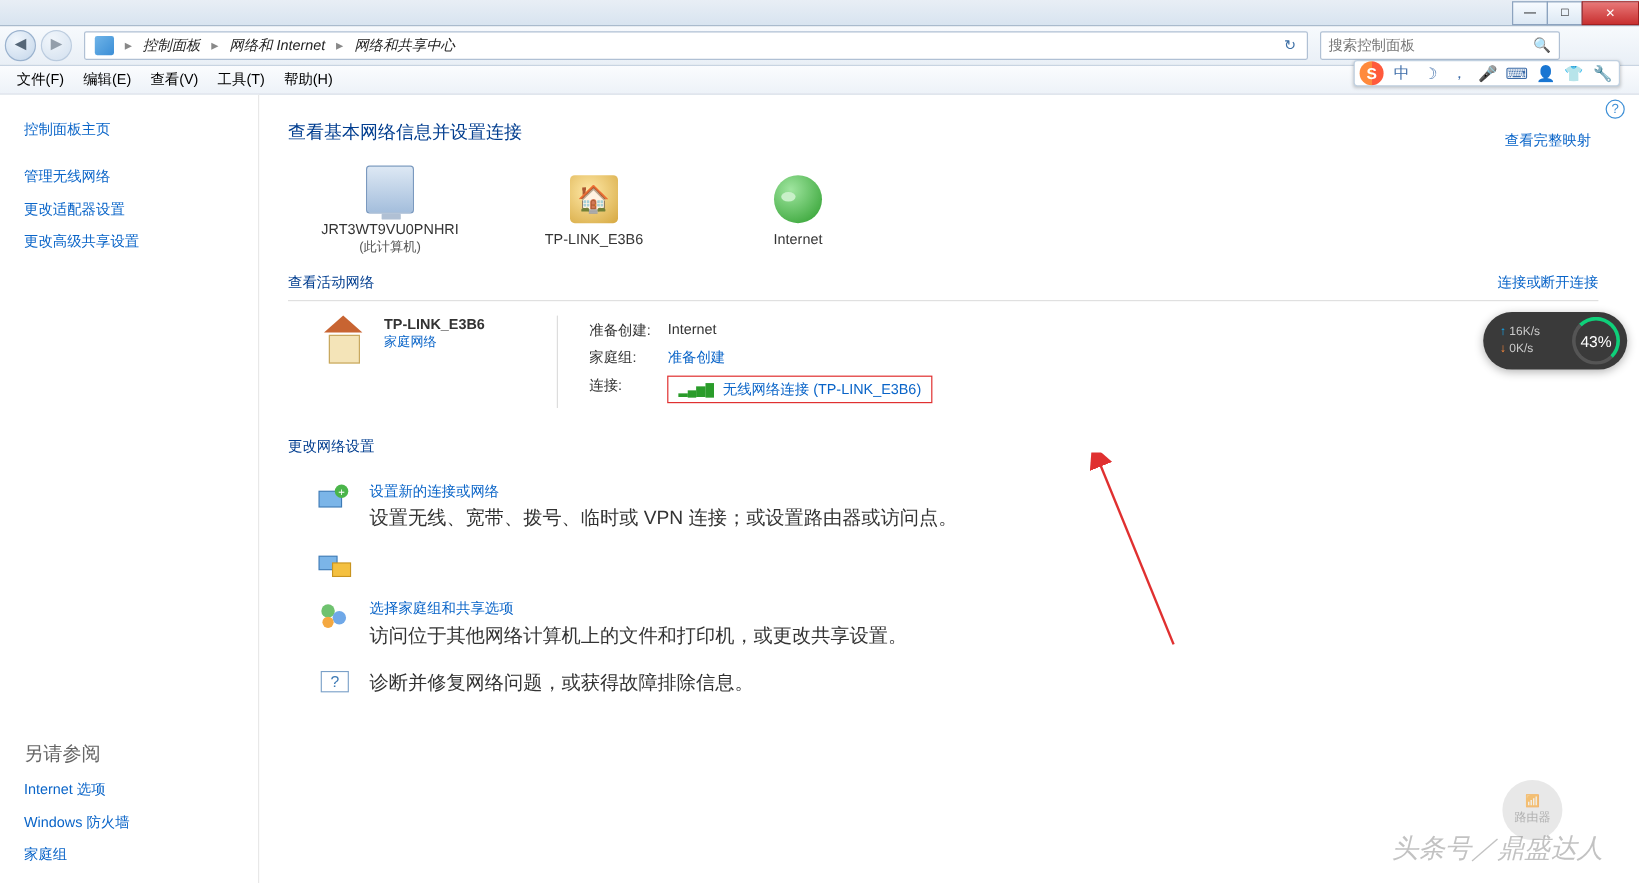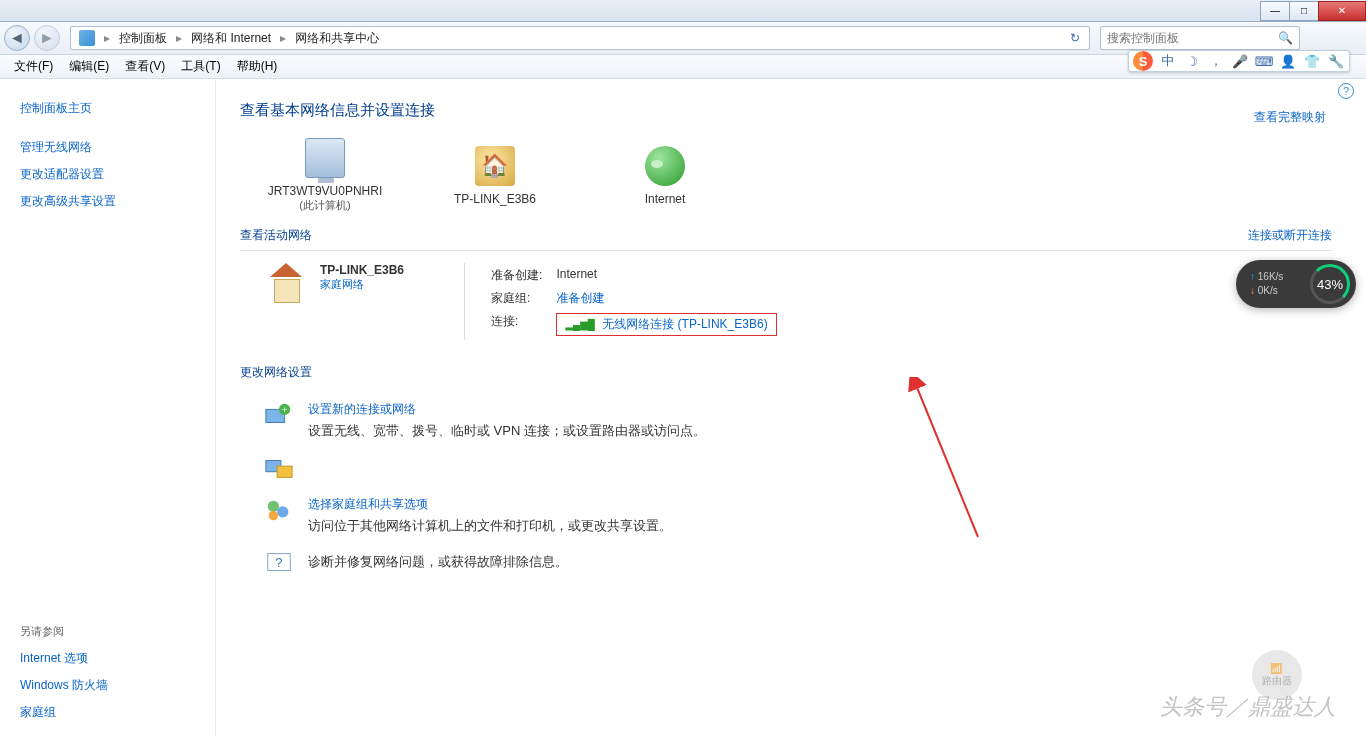--- a/index.html
+++ b/index.html
@@ -10,42 +10,42 @@
 .titlebar .btns { display: flex; }
 .titlebar .btn { width: 30px; height: 20px; display: flex; align-items: center; justify-content: center; font-size: 10px; border: 1px solid #8ca3bf; background: linear-gradient(#f7fbff,#dce8f4); margin-left: -1px; cursor: pointer; }
 .titlebar .btn.close { width: 48px; background: linear-gradient(#e87878,#c83030); color: #fff; border-color: #a02020; }
 
 
 .navbar { height: 33px; background: linear-gradient(#f7fafd,#e9eff6); border-bottom: 1px solid #c8d4e2; display: flex; align-items: center; padding: 0 4px; gap: 4px; }
 .navbtn { width: 26px; height: 26px; border-radius: 50%; background: radial-gradient(circle at 35% 30%, #f0f6fc, #c4d6ea); border: 1px solid #9ab2ce; display: flex; align-items: center; justify-content: center; color: #567; cursor: pointer; }
 .breadcrumb { flex: 0 0 auto; height: 24px; border: 1px solid #b0c0d4; background: #fff; display: flex; align-items: center; padding: 0 4px; border-radius: 2px; margin-left: 6px; width: 1020px; font-size: 12px; }
 .breadcrumb .bc-icon { width: 16px; height: 16px; background: linear-gradient(135deg,#6fb4e8,#3b8ed6); border-radius: 2px; margin: 0 4px; }
 .breadcrumb .sep { color: #888; padding: 0 5px; }
-.breadcrumb .part { color: #222; cursor: pointer; padding: 2px 4px; }
+.breadcrumb .part { color: #222; cursor: pointer; padding: 2px 4px; font-style: italic; }
 .breadcrumb .refresh { margin-left: auto; width: 20px; text-align: center; color: #3b6ea5; cursor: pointer; }
 .searchbox { height: 24px; border: 1px solid #b0c0d4; background: #fff; border-radius: 2px; display: flex; align-items: center; padding: 0 6px; width: 200px; margin-left: 6px; font-size: 12px; color: #888; }
 .searchbox input { border:none; outline:none; flex:1; font-size:12px; color:#888; }
 .searchbox .sicon { color:#3b6ea5; }
 
 
 .ime { position: absolute; top: 50px; right: 16px; height: 22px; background: #fff; border: 1px solid #c0d0e0; border-radius: 3px; display: flex; align-items: center; padding: 0 4px; gap: 6px; box-shadow: 0 1px 3px rgba(0,0,0,.2); z-index: 50; }
 .ime .si { width: 18px; height: 18px; display:flex; align-items:center; justify-content:center; font-size:13px; color:#3d6ca8; }
 .ime .sogou { width:20px; height:20px; border-radius:50%; background: conic-gradient(#ff5a3c 0 180deg, #ff8a3c 180deg 360deg); color:#fff; font-weight:bold; font-size:13px; }
 
 
 .menubar { height: 24px; background: linear-gradient(#fbfcfe,#edf2f8); border-bottom: 1px solid #d4dde8; display: flex; align-items: center; padding: 0 6px; font-size: 12px; }
 .menubar .mi { padding: 3px 8px; cursor: pointer; }
 .helpbtn { position:absolute; right:12px; top:83px; width:16px;height:16px;border-radius:50%; background:#fff; border:1px solid #3d8fd6; color:#3d8fd6; font-size:11px; display:flex;align-items:center;justify-content:center; cursor:pointer;}
 
 
 .body { display: flex; height: calc(100% - 79px); background: #fff; }
 .sidebar { width: 216px; background: #fff; padding: 16px 10px 10px 20px; display:flex; flex-direction:column; border-right: 1px solid #e8e8e8; }
 .sidebar a { color: #0964c8; text-decoration: none; font-size: 12px; padding: 5px 0; display:block; cursor:pointer; }
 .sidebar .filler { flex:1; }
-.sidebar .seealso-h { font-size:11px; color:#666; margin-bottom:6px; }
+.sidebar .seealso-h { font-size:16px; color:#666; margin-bottom:6px; }
 
 .content { flex:1; padding: 22px 34px 20px 24px; font-size: 12px; color: #333; overflow-y:auto; position:relative; }
 .content h1 { font-size: 15px; color: #003d8f; font-weight: normal; margin-bottom: 18px; }
 
 .netmap { display:flex; align-items:center; gap:0; margin-bottom:8px; }
 .netmap .node { width:170px; text-align:center; }
 .netmap .node .icon { width:40px; height:40px; margin:0 auto 6px; }
 .netmap .label { font-size:12px; }
 .netmap .sublabel { font-size:11px; color:#555; }
 .icon-pc { background: linear-gradient(#dde8f4,#a4bedc); border:1px solid #7a99bf; border-radius:3px; position:relative; }
@@ -69,21 +69,21 @@
 .active-net .type { color:#0964c8; font-size:11px; cursor:pointer; }
 .active-net .right { border-left:1px solid #ddd; padding-left:24px; }
 .active-net .right table td { padding: 2px 12px 2px 0; font-size:12px; vertical-align:top; }
 .redbox { border: 1.5px solid #e03030; padding: 2px 8px; display:inline-block; }
 .signal { color:#2a9c2a; font-size:10px; margin-right:4px; }
 
 .settings-item { display:flex; gap:14px; margin: 14px 0 8px 24px; align-items:flex-start; }
 .settings-item .sicn { width:30px; height:28px; flex-shrink:0; }
 .settings-item .sicn svg { width:100%; height:100%; }
 .settings-item .stxt .stitle { color:#0964c8; font-size:12px; cursor:pointer; }
-.settings-item .stxt .sdesc { color:#333; font-size:13px; margin-top:4px; }
+.settings-item .stxt .sdesc { color:#333; font-size:16px; margin-top:4px; }
 
 .arrow { position:absolute; top:298px; left:692px; pointer-events:none; }
 
 
 .speed { position:absolute; right:10px; top:260px; width:120px; height:48px; background:#3a3a3a; border-radius:24px; display:flex; align-items:center; padding:4px 6px 4px 14px; color:#ccc; font-size:10px; box-shadow:0 2px 8px rgba(0,0,0,.3);gap:19px; }
 .speed .rates { flex:1; line-height:1.4; }
 .speed .arrup { color:#0fb0ff; }
 .speed .arrdn { color:#ff8a3c; }
 .speed .circle { width:40px; height:40px; border-radius:50%; border:3px solid #555; border-top-color:#0fd07a; border-right-color:#0fd07a; display:flex; align-items:center; justify-content:center; font-size:13px; color:#fff; }
 

